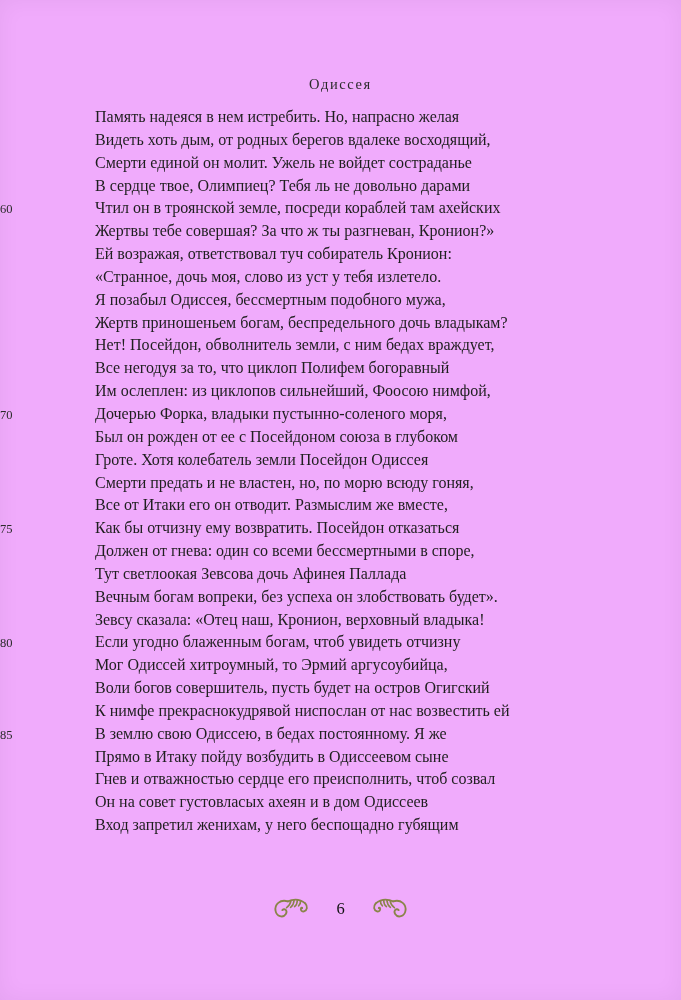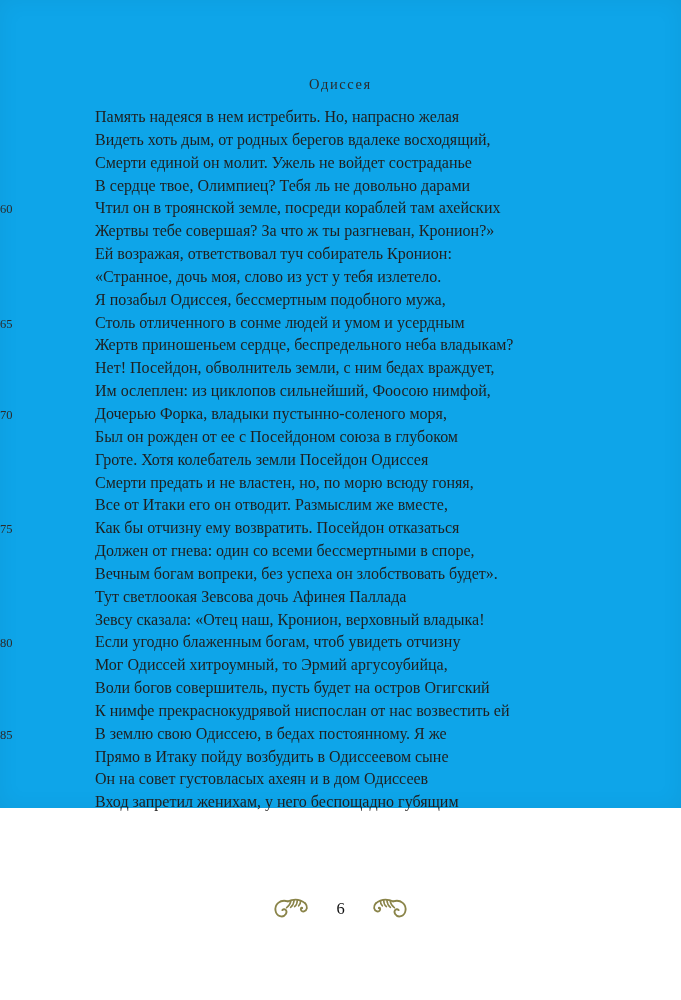--- a/index.html
+++ b/index.html
@@ -8,22 +8,22 @@
   }
   html,body{margin:0;padding:0;}
   body{
     width:681px;height:1000px;
     background:#ffffff;
     font-family:"Liberation Serif","DejaVu Serif",serif;
     overflow:hidden;
   }
   .page{
     position:relative;
-    width:681px;height:808px;
-    background:#0ea5e9;
+    width:681px;height:1000px;
+    background:#f0abfc;
     box-shadow:inset 0 0 22px rgba(0,0,0,0.05);
   }
   .running-head{
     position:absolute;top:76px;left:0;right:0;
     text-align:center;
     font-size:14.5px;
     letter-spacing:1.6px;
     color:#2b2b2b;
   }
   .verse-block{
@@ -100,30 +100,30 @@
       </div>
       <div class="line">
         <span class="num"></span>
         <span class="txt">«Странное, дочь моя, слово из уст у тебя излетело.</span>
       </div>
       <div class="line">
         <span class="num"></span>
         <span class="txt">Я позабыл Одиссея, бессмертным подобного мужа,</span>
       </div>
       <div class="line">
-        <span class="num">65</span>
-        <span class="txt">Столь отличенного в сонме людей и умом и усердным</span>
-      </div>
-      <div class="line">
-        <span class="num"></span>
-        <span class="txt">Жертв приношеньем сердце, беспредельного неба владыкам?</span>
+        <span class="num"></span>
+        <span class="txt">Жертв приношеньем богам, беспредельного дочь владыкам?</span>
       </div>
       <div class="line">
         <span class="num"></span>
         <span class="txt">Нет! Посейдон, обволнитель земли, с ним бедах враждует,</span>
+      </div>
+      <div class="line">
+        <span class="num"></span>
+        <span class="txt">Все негодуя за то, что циклоп Полифем богоравный</span>
       </div>
       <div class="line">
         <span class="num"></span>
         <span class="txt">Им ослеплен: из циклопов сильнейший, Фоосою нимфой,</span>
       </div>
       <div class="line">
         <span class="num">70</span>
         <span class="txt">Дочерью Форка, владыки пустынно-соленого моря,</span>
       </div>
       <div class="line">
@@ -145,25 +145,25 @@
       <div class="line">
         <span class="num">75</span>
         <span class="txt">Как бы отчизну ему возвратить. Посейдон отказаться</span>
       </div>
       <div class="line">
         <span class="num"></span>
         <span class="txt">Должен от гнева: один со всеми бессмертными в споре,</span>
       </div>
       <div class="line">
         <span class="num"></span>
+        <span class="txt">Тут светлоокая Зевсова дочь Афинея Паллада</span>
+      </div>
+      <div class="line">
+        <span class="num"></span>
         <span class="txt">Вечным богам вопреки, без успеха он злобствовать будет».</span>
-      </div>
-      <div class="line">
-        <span class="num"></span>
-        <span class="txt">Тут светлоокая Зевсова дочь Афинея Паллада</span>
       </div>
       <div class="line">
         <span class="num"></span>
         <span class="txt">Зевсу сказала: «Отец наш, Кронион, верховный владыка!</span>
       </div>
       <div class="line">
         <span class="num">80</span>
         <span class="txt">Если угодно блаженным богам, чтоб увидеть отчизну</span>
       </div>
       <div class="line">
@@ -178,20 +178,24 @@
         <span class="num"></span>
         <span class="txt">К нимфе прекраснокудрявой ниспослан от нас возвестить ей</span>
       </div>
       <div class="line">
         <span class="num">85</span>
         <span class="txt">В землю свою Одиссею, в бедах постоянному. Я же</span>
       </div>
       <div class="line">
         <span class="num"></span>
         <span class="txt">Прямо в Итаку пойду возбудить в Одиссеевом сыне</span>
+      </div>
+      <div class="line">
+        <span class="num"></span>
+        <span class="txt">Гнев и отважностью сердце его преисполнить, чтоб созвал</span>
       </div>
       <div class="line">
         <span class="num"></span>
         <span class="txt">Он на совет густовласых ахеян и в дом Одиссеев</span>
       </div>
       <div class="line">
         <span class="num"></span>
         <span class="txt">Вход запретил женихам, у него беспощадно губящим</span>
       </div>
     </div>

